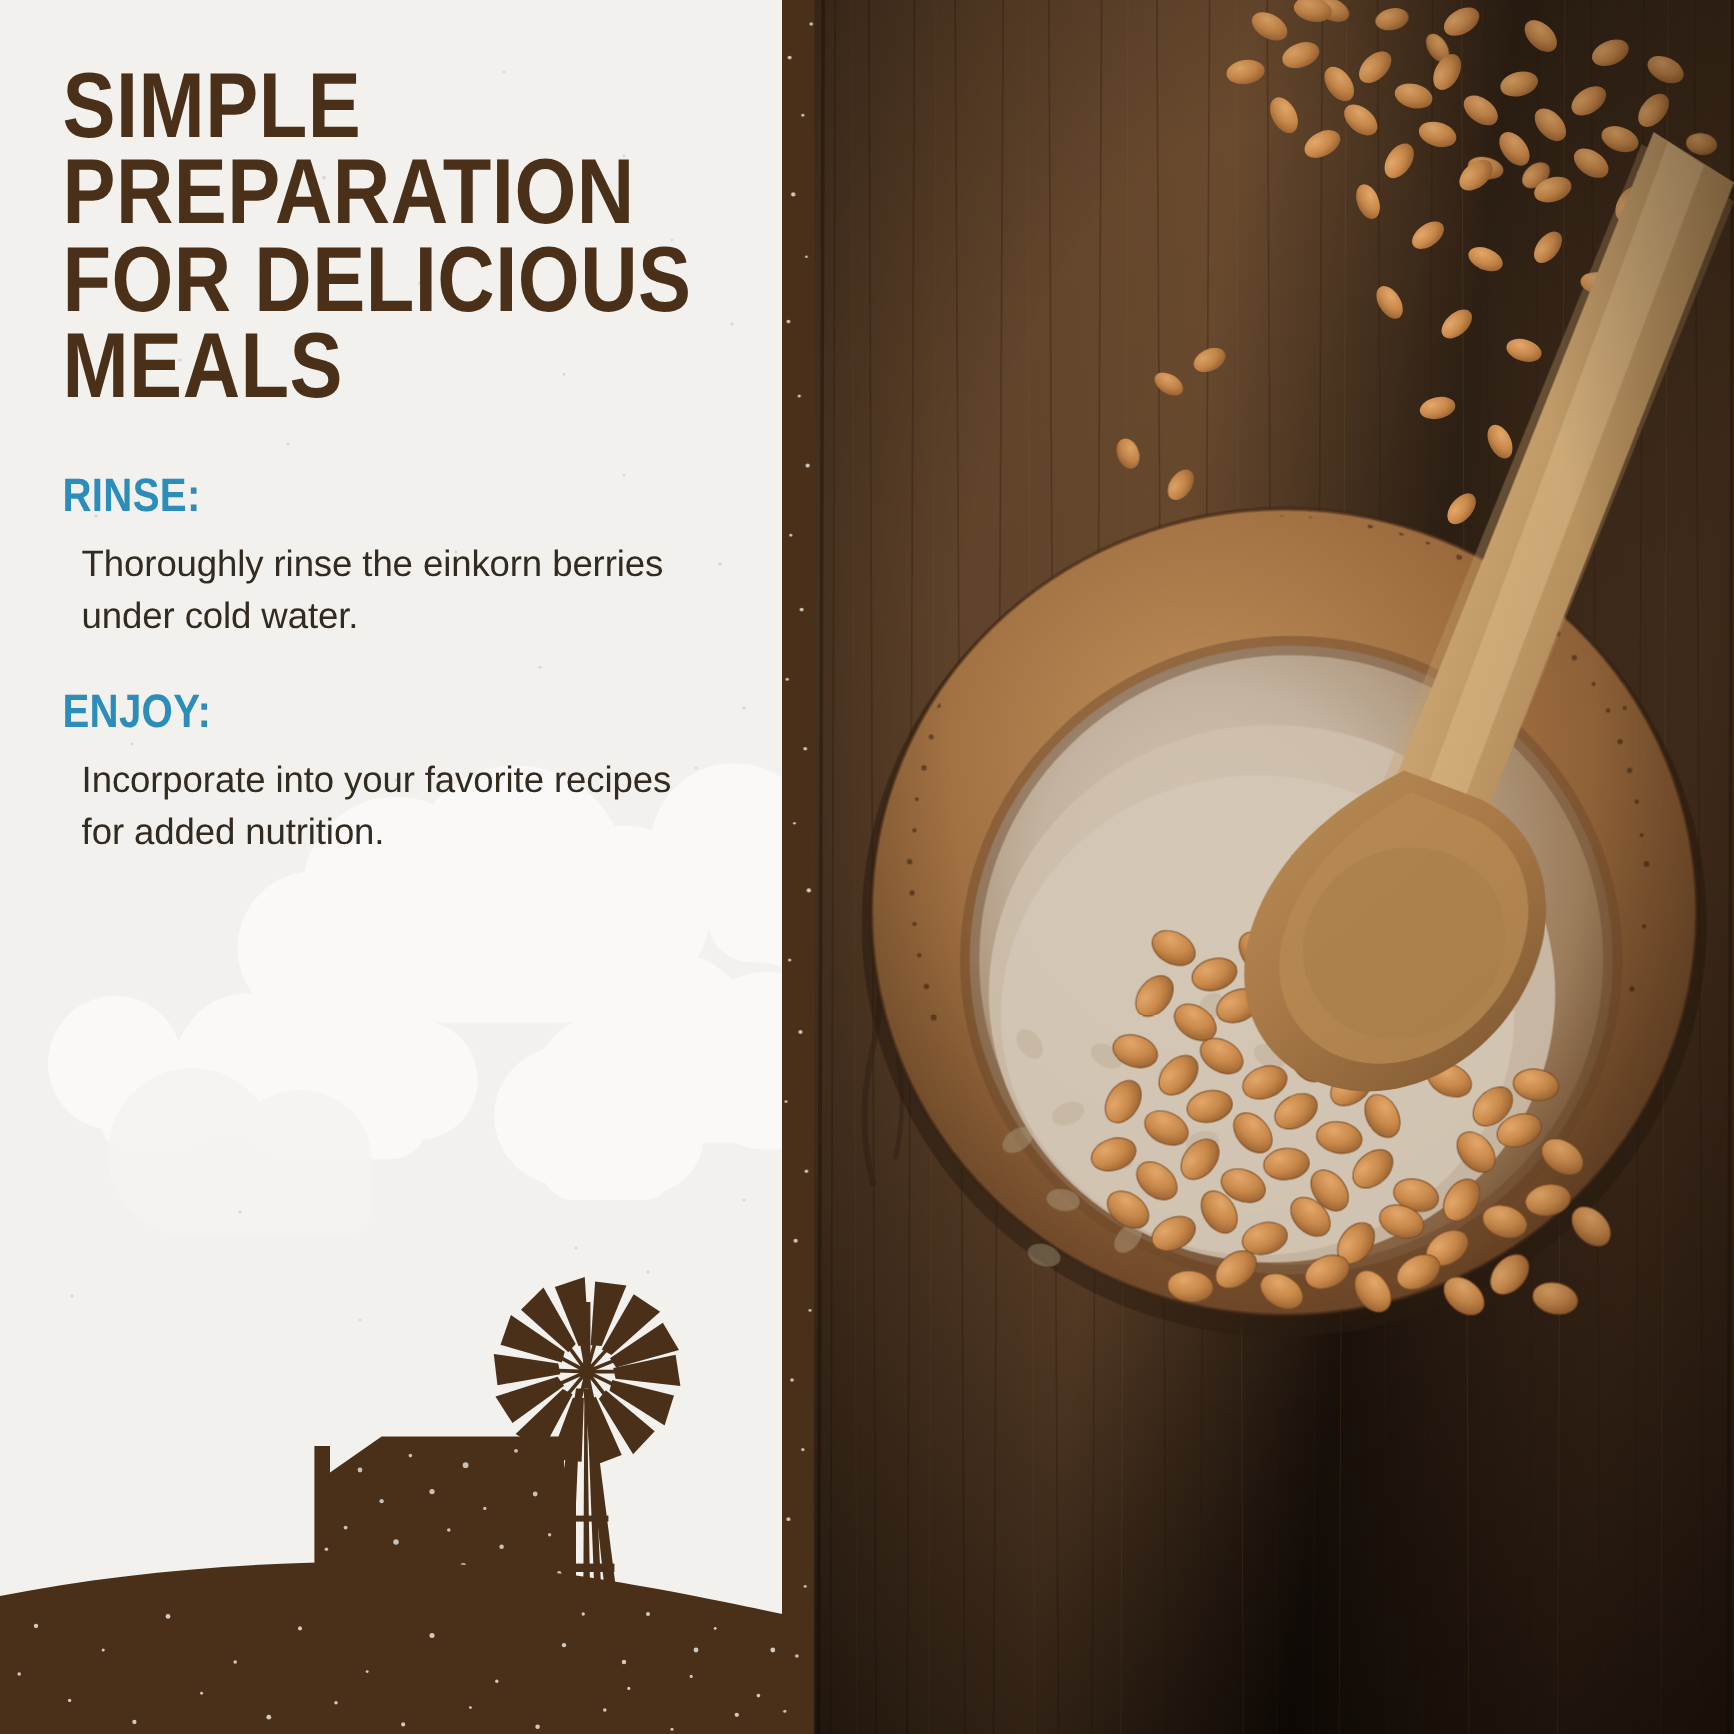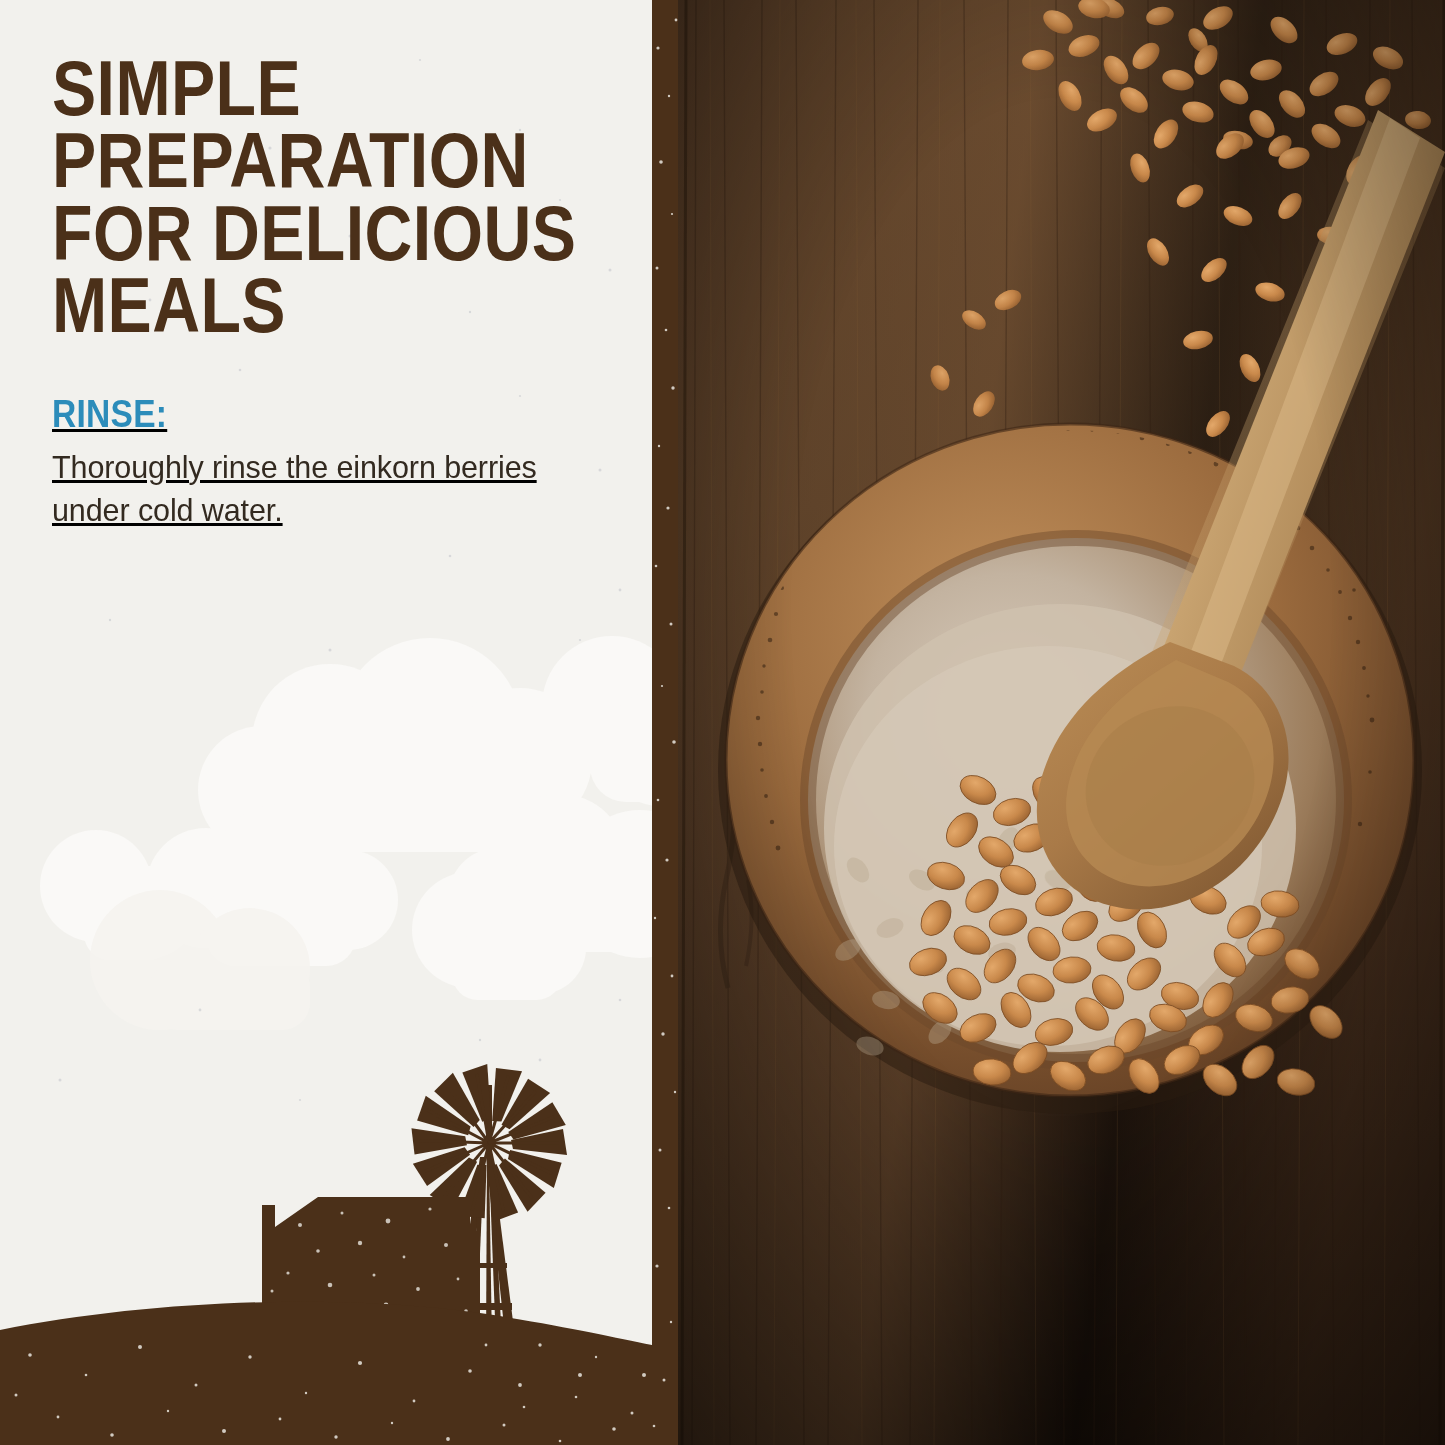--- a/index.html
+++ b/index.html
@@ -44,40 +44,40 @@
     font-size:77px;
     line-height:.94;
     letter-spacing:.5px;
     transform:scaleX(.86);
     transform-origin:left top;
     width:640px;
     text-transform:uppercase;
   }
 
   .steps{margin-top:52px;width:560px;}
-  .step{margin-bottom:38px;text-decoration:underline;}
+  .step{margin-bottom:38px;}
   .step:last-child{margin-bottom:0;}
   .step-head{
     color:#2c8cba;
     font-family:"Liberation Sans Narrow","Liberation Sans", sans-serif;
     font-weight:700;
     font-size:39px;
     line-height:1;
     letter-spacing:.3px;
     transform:scaleX(.86);
     transform-origin:left center;
     margin:0 0 13px 0;
     text-transform:uppercase;
   }
   .step-body{
     color:#332a20;
     font-size:30.5px;
     line-height:1.43;
     font-weight:400;
-    margin:0;
+    margin:16px;
     max-width:545px;
     letter-spacing:-.1px;
   }
 
   
   .farm{
     position:absolute;left:0;bottom:0;
     width:652px;height:400px;
     z-index:4;pointer-events:none;
   }
@@ -567,20 +567,24 @@
     </svg>
 
     <div class="left-content">
       <h1 class="title"><span>SIMPLE</span><br><span>PREPARATION</span><br><span>FOR DELICIOUS</span><br><span>MEALS</span></h1>
 
       <div class="steps">
         <div class="step">
           <p class="step-head">RINSE:</p>
           <p class="step-body">Thoroughly rinse the einkorn berries under cold water.</p>
         </div>
+        <div class="step">
+          <p class="step-head">ENJOY:</p>
+          <p class="step-body">Incorporate into your favorite recipes for added nutrition.</p>
+        </div>
       </div>
     </div>
 
     <svg class="farm" viewBox="0 0 652 400" xmlns="http://www.w3.org/2000/svg">
       <defs>
         <clipPath id="groundClip">
           <path d="M0 285 C 150 255, 340 248, 480 268 C 560 280, 612 292, 652 300 L652 400 L0 400 Z"></path>
         </clipPath>
         <clipPath id="barnClip">
           <path d="M262 192 L262 160 L275 160 L275 182 L318 152 L470 152 L470 186 L480 186 L480 300 L262 300 Z"></path>

